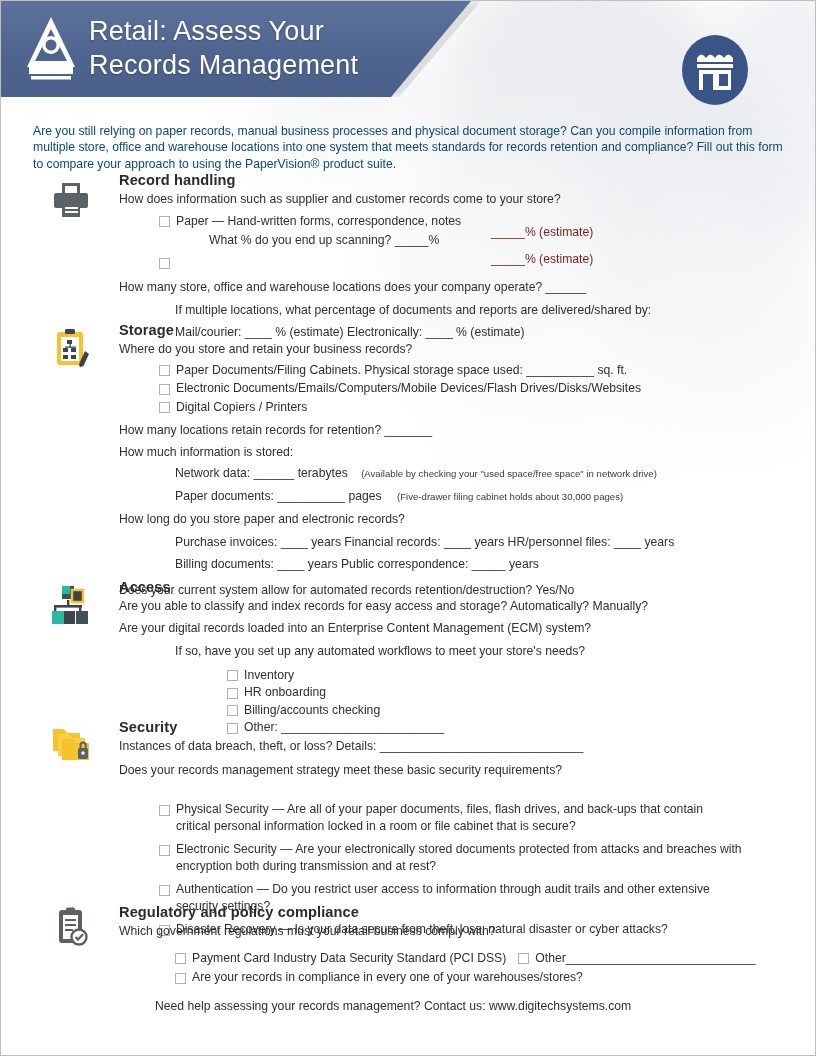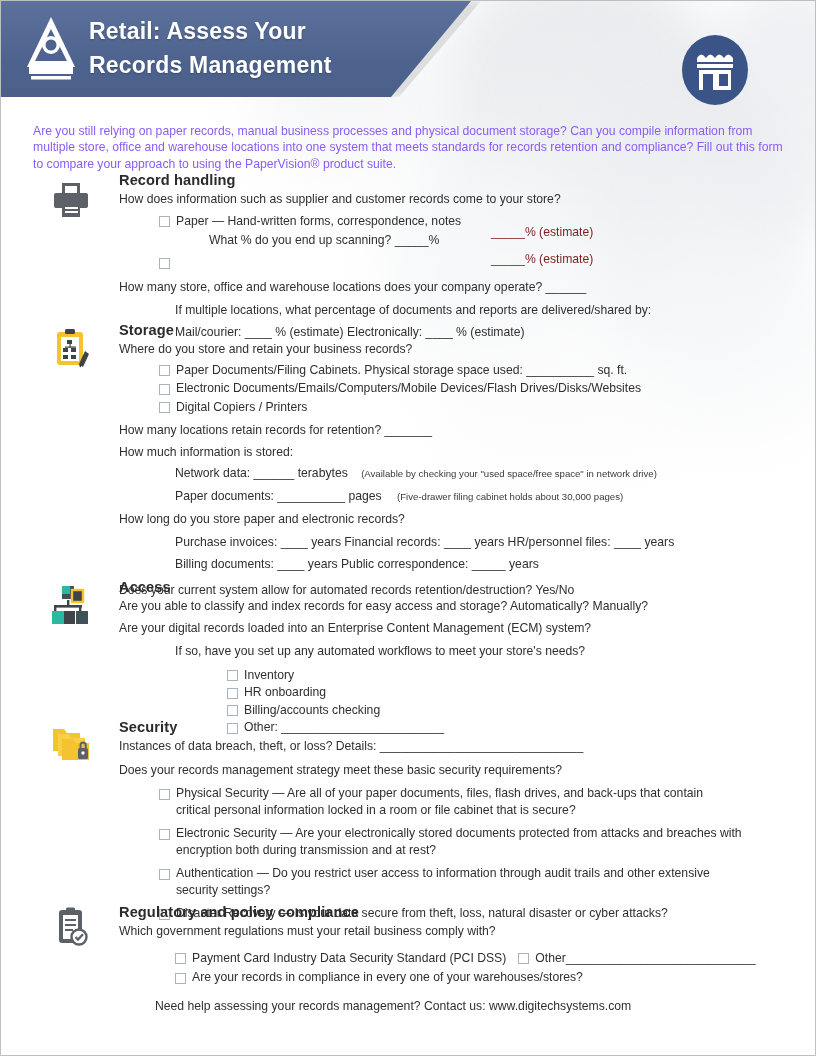--- a/index.html
+++ b/index.html
@@ -45,30 +45,30 @@
   }
   .header-shadow{
     position:absolute; left:0; top:0; height:96px; width:480px;
     clip-path:polygon(0 0, 480px 0, 398px 96px, 0 96px);
     background:rgba(0,0,0,.10);
     filter:blur(3px);
   }
   .logo-mark{ position:absolute; left:22px; top:14px; width:56px; height:68px; }
   .title-block{ position:absolute; left:88px; top:13px; width:330px; color:#fff; }
   .title-line{
-    font-size:23px; font-weight:bold; letter-spacing:.2px; line-height:34px;
+    font-size:27px; font-weight:normal; letter-spacing:.2px; line-height:34px;
     text-shadow:0 1px 2px rgba(0,0,0,.25);
   }
   .store-badge{ position:absolute; left:678px; top:33px; width:72px; height:72px; }
 
   
   .content{ position:absolute; left:0; top:96px; width:816px; z-index:2; }
   .intro{
     position:absolute; left:32px; top:14px; width:752px;
-    font-size:12.2px; line-height:16.3px; color:#8b5cf6;
+    font-size:12.2px; line-height:16.3px; color:#0c4a6e;
   }
 
   .section{ position:absolute; left:0; width:816px; }
   .sec-icon{ position:absolute; left:48px; width:44px; height:44px; }
   .sec-body{ position:absolute; left:118px; width:700px; }
   .sec-title{
     font-size:14.6px; font-weight:bold; color:#2b2b2b;
     margin:0 0 2px 0; letter-spacing:.1px;
   }
   .q{ font-size:12.2px; color:#2f2f2f; line-height:16.5px; margin:3px 0 0 0; }
@@ -284,21 +284,21 @@
           <rect x="29" y="27" width="10" height="11" rx="1.6" fill="#5b6166"></rect>
           <path d="M31.5 27 v-3 a2.6 2.6 0 0 1 5.2 0 v3" fill="none" stroke="#5b6166" stroke-width="2"></path>
           <circle cx="34" cy="32" r="1.7" fill="#ffffff"></circle>
         </svg>
       </div>
       <div class="sec-body" style="top:0;">
         <div class="sec-title">Security</div>
         <div class="q">Instances of data breach, theft, or loss? Details: ______________________________</div>
         <div class="q" style="margin-top:7px;">Does your records management strategy meet these basic security requirements?</div>
 
-        <div class="row indent1" style="margin-top:7px; width:580px;">
+        <div class="row indent1" style="margin-top:23px; width:580px;">
           <span class="cb"></span>
           <span class="cbtext">Physical Security — Are all of your paper documents, files, flash drives, and back-ups that contain critical personal information locked in a room or file cabinet that is secure?</span>
         </div>
         <div class="row indent1" style="margin-top:7px; width:585px;">
           <span class="cb"></span>
           <span class="cbtext">Electronic Security — Are your electronically stored documents protected from attacks and breaches with encryption both during transmission and at rest?</span>
         </div>
         <div class="row indent1" style="margin-top:7px; width:580px;">
           <span class="cb"></span>
           <span class="cbtext">Authentication — Do you restrict user access to information through audit trails and other extensive security settings?</span>

